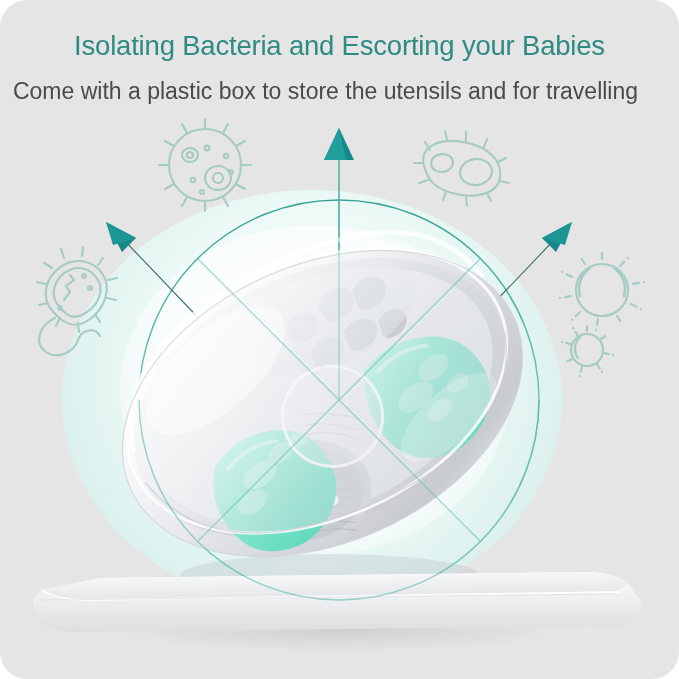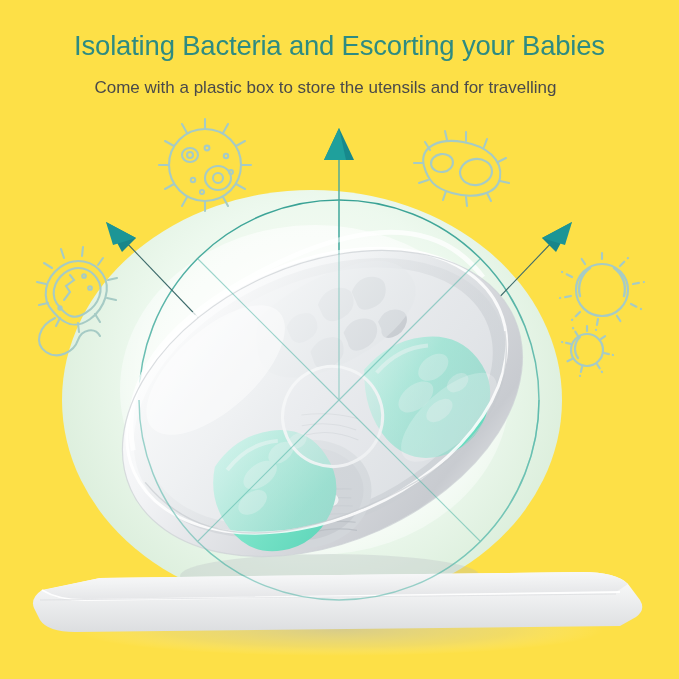--- a/index.html
+++ b/index.html
@@ -4,23 +4,24 @@
 <style>
   html, body {
     margin: 0;
     padding: 0;
     background: #ffffff;
   }
   #stage {
     position: relative;
     width: 679px;
     height: 679px;
-    background: #fde047;
+    background: #e5e5e5;
     overflow: hidden;
     font-family: "Liberation Sans", sans-serif;
+    border-radius: 27px;
   }
 
   
   .headline {
     position: absolute;
     left: 0;
     top: 30px;
     width: 679px;
     text-align: center;
     font-size: 27.5px;
@@ -28,21 +29,21 @@
     color: #2e8b82;
     font-weight: 400;
     white-space: nowrap;
   }
   .subhead {
     position: absolute;
     left: 0;
     top: 78px;
     width: 651px;
     text-align: center;
-    font-size: 17px;
+    font-size: 23px;
     color: #4a4a4a;
     font-weight: 400;
     white-space: nowrap;
   }
 
   
   .glow-disc {
     position: absolute;
     left: 62px;
     top: 190px;

